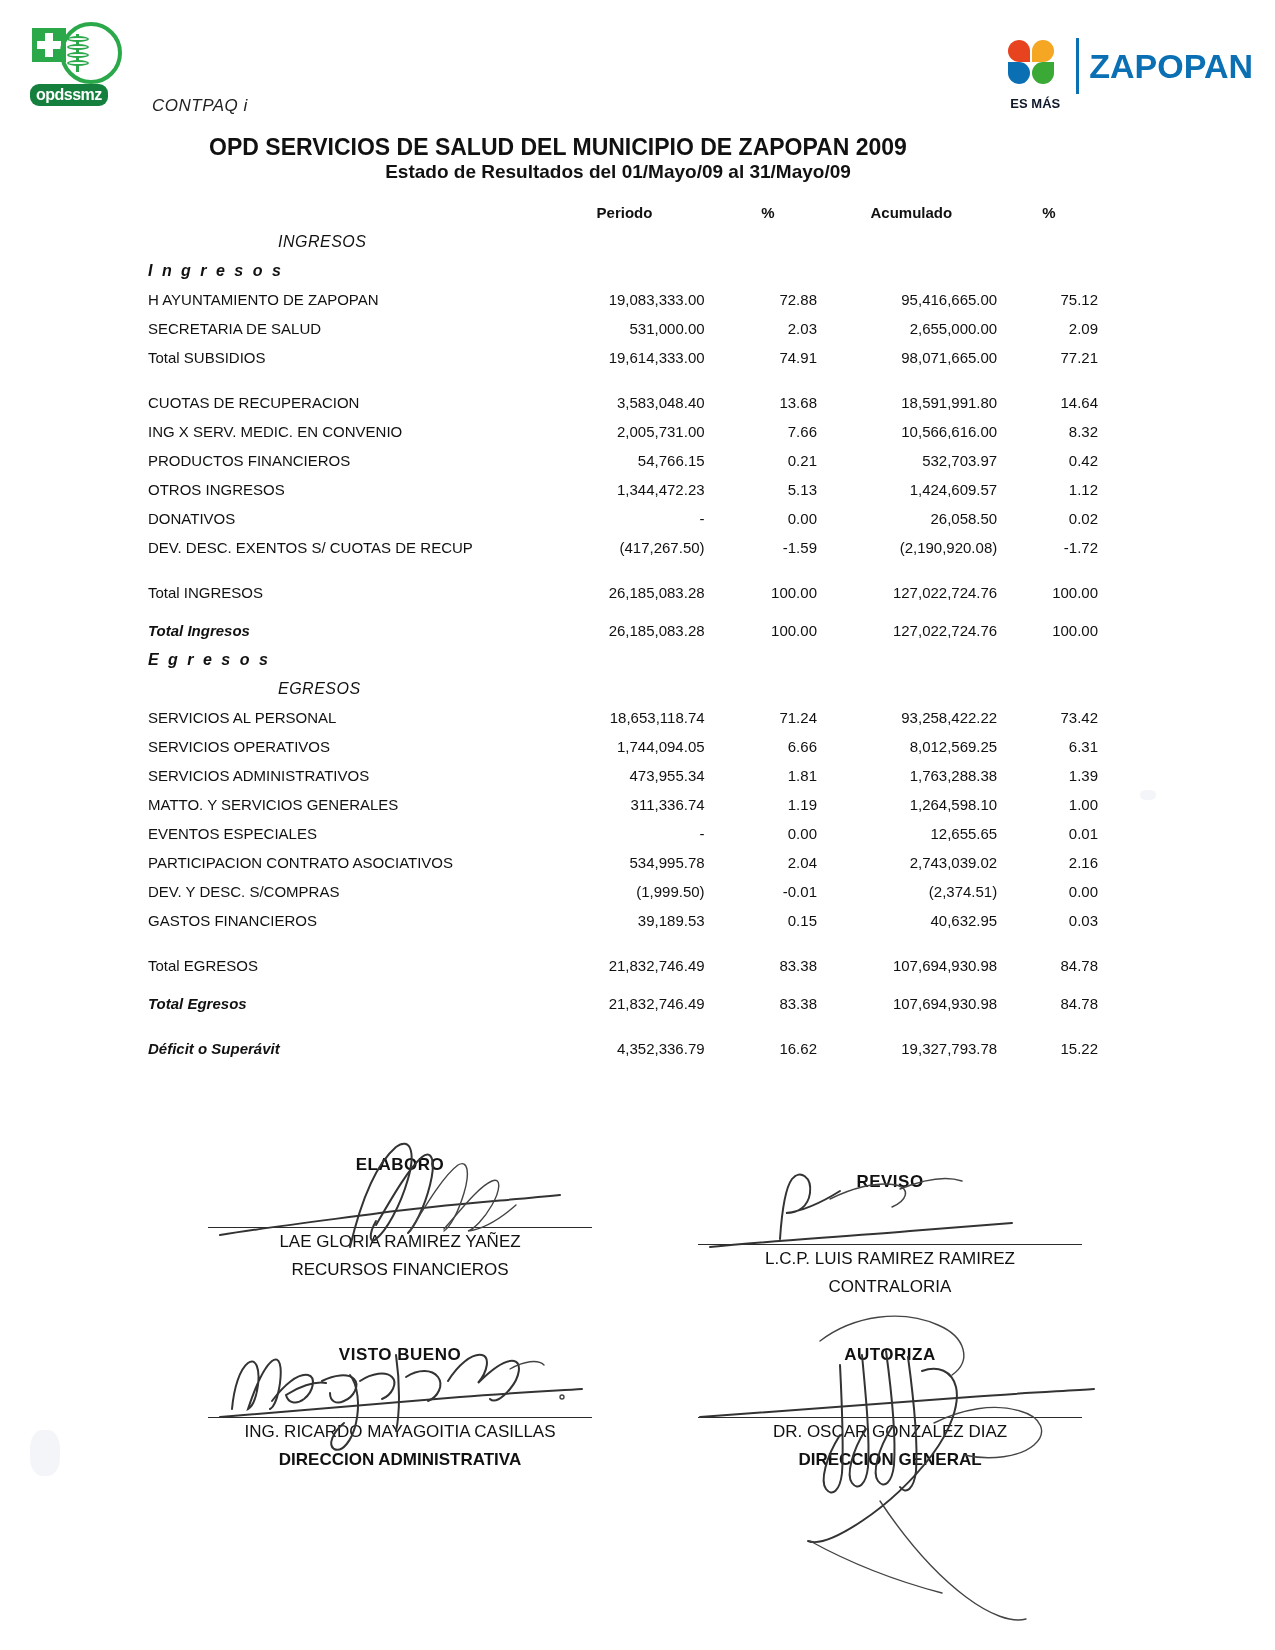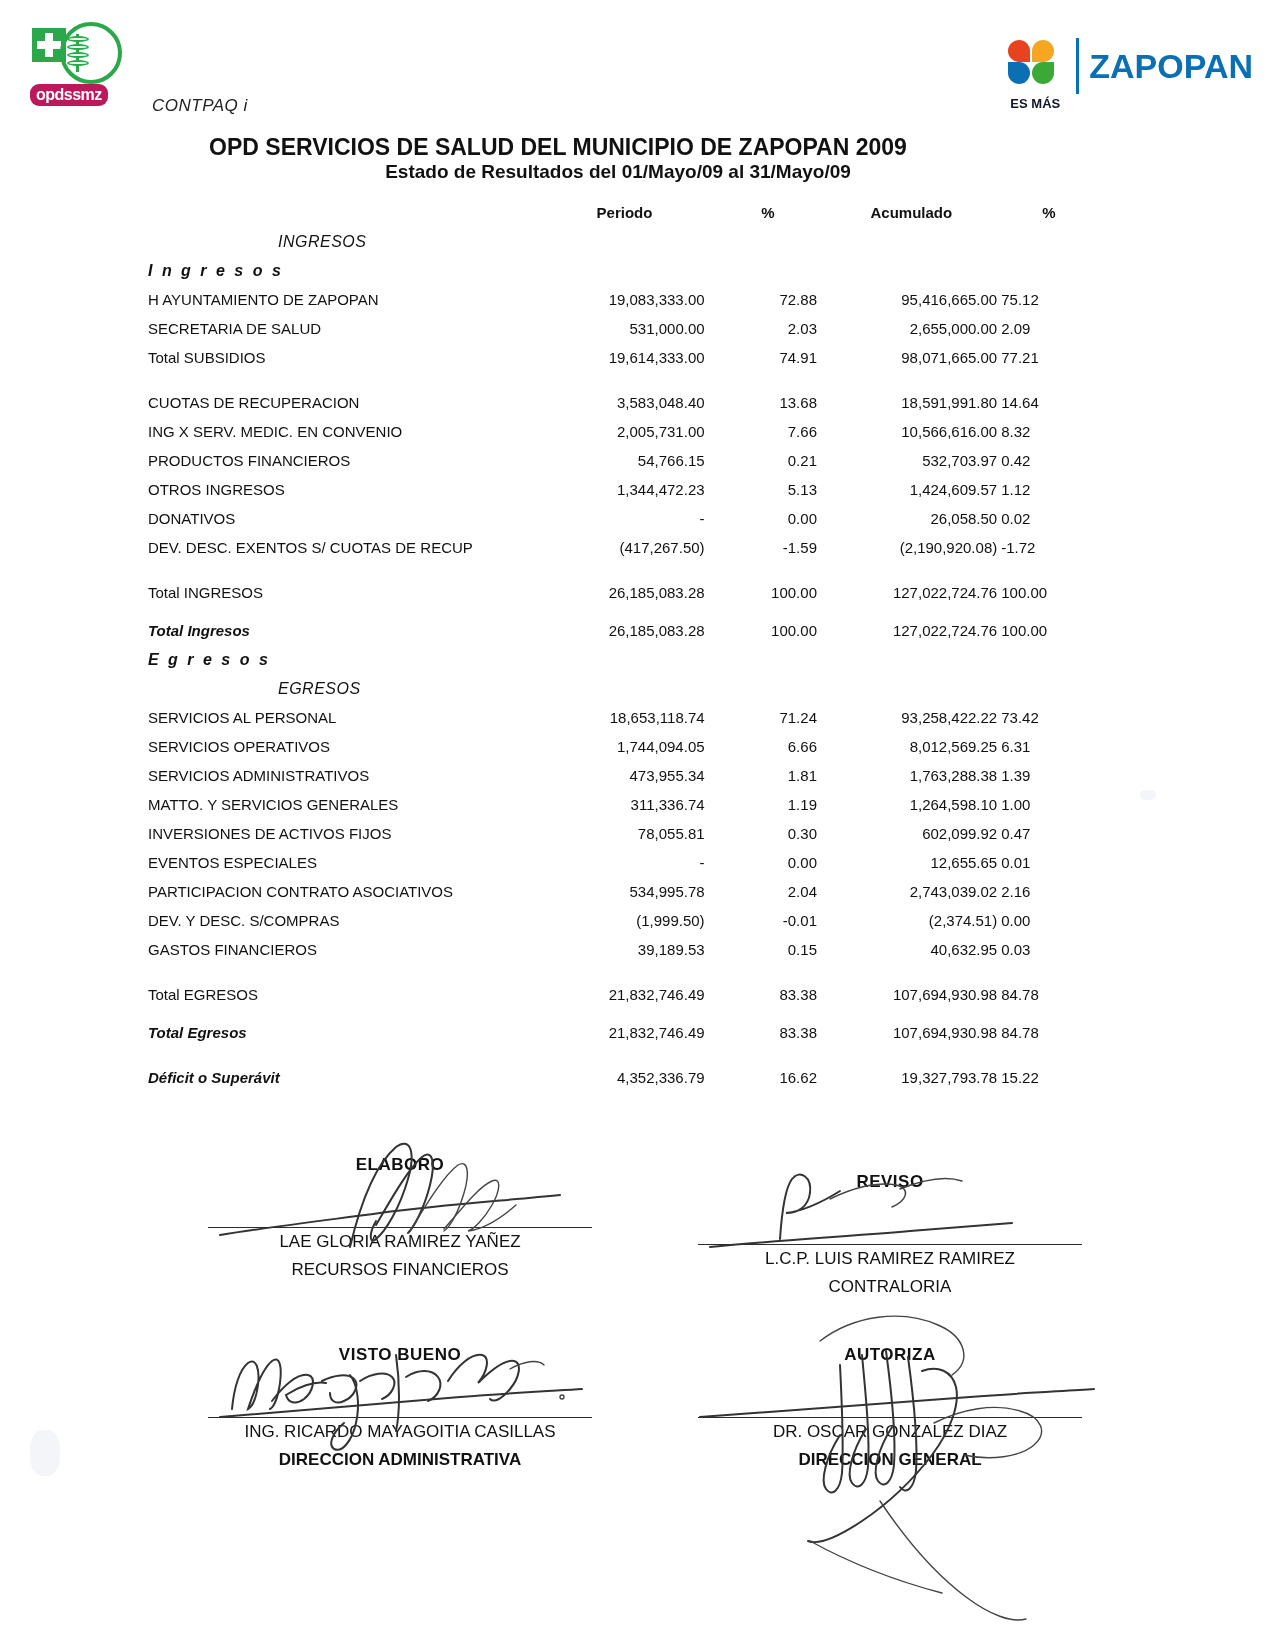--- a/index.html
+++ b/index.html
@@ -73,21 +73,21 @@
     background: #fff;
   }
   .logo-opd .wordmark {
     position: absolute;
     left: 0px;
     top: 62px;
     font-size: 16px;
     font-weight: bold;
     letter-spacing: -0.5px;
     color: #2aa84a;
-    background: #be185d;
+    background: #15803d;
     color: #ffffff;
     padding: 2px 6px;
     border-radius: 9px;
   }
 
   .logo-zapopan {
     position: absolute;
     right: 22px;
     top: 28px;
     height: 76px;
@@ -198,20 +198,21 @@
     padding-right: 6px;
   }
   .col-num2 {
     width: 180px;
     text-align: right;
     font-size: 15px;
     padding-right: 4px;
   }
   .col-pct2 {
     width: 100px;
+    text-align: right;
     font-size: 15px;
   }
 
   .hdr .col-num,
   .hdr .col-pct,
   .hdr .col-num2,
   .hdr .col-pct2 {
     font-weight: bold;
     font-size: 15px;
     text-align: center;
@@ -454,27 +455,20 @@
     <div class="col-pct">1.81</div>
     <div class="col-num2">1,763,288.38</div>
     <div class="col-pct2">1.39</div>
   </div>
   <div class="row">
     <div class="col-label">MATTO. Y SERVICIOS GENERALES</div>
     <div class="col-num">311,336.74</div>
     <div class="col-pct">1.19</div>
     <div class="col-num2">1,264,598.10</div>
     <div class="col-pct2">1.00</div>
-  </div>
-  <div class="row">
-    <div class="col-label">INVERSIONES DE ACTIVOS FIJOS</div>
-    <div class="col-num">78,055.81</div>
-    <div class="col-pct">0.30</div>
-    <div class="col-num2">602,099.92</div>
-    <div class="col-pct2">0.47</div>
   </div>
   <div class="row">
     <div class="col-label">EVENTOS ESPECIALES</div>
     <div class="col-num">-</div>
     <div class="col-pct">0.00</div>
     <div class="col-num2">12,655.65</div>
     <div class="col-pct2">0.01</div>
   </div>
   <div class="row">
     <div class="col-label">PARTICIPACION CONTRATO ASOCIATIVOS</div>

